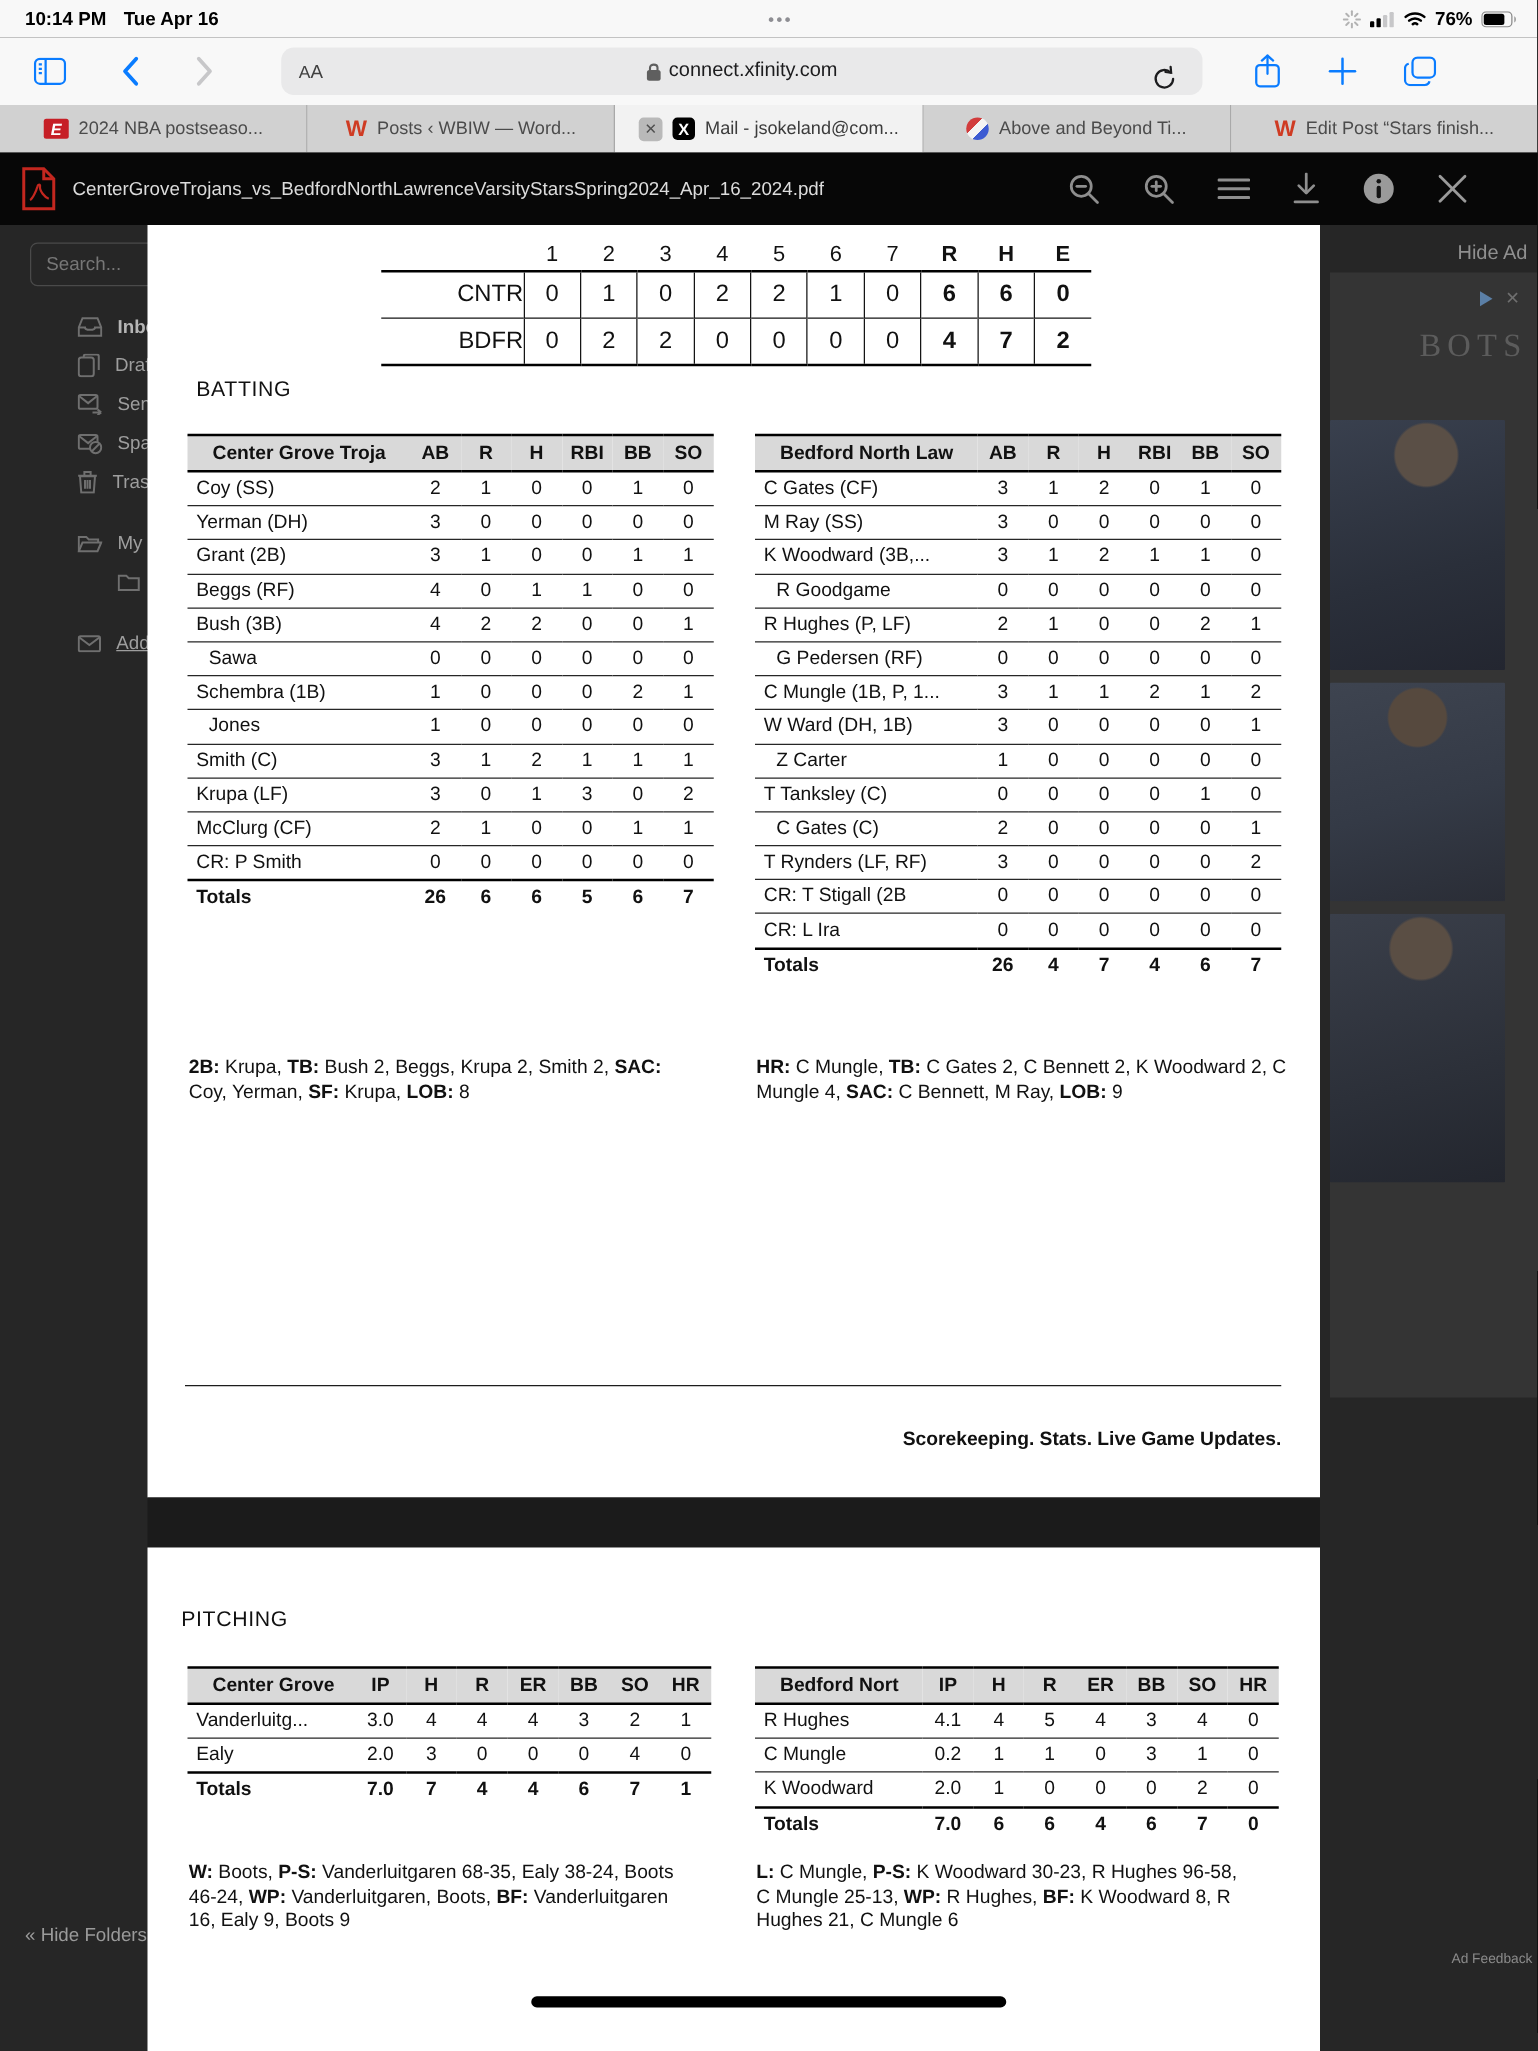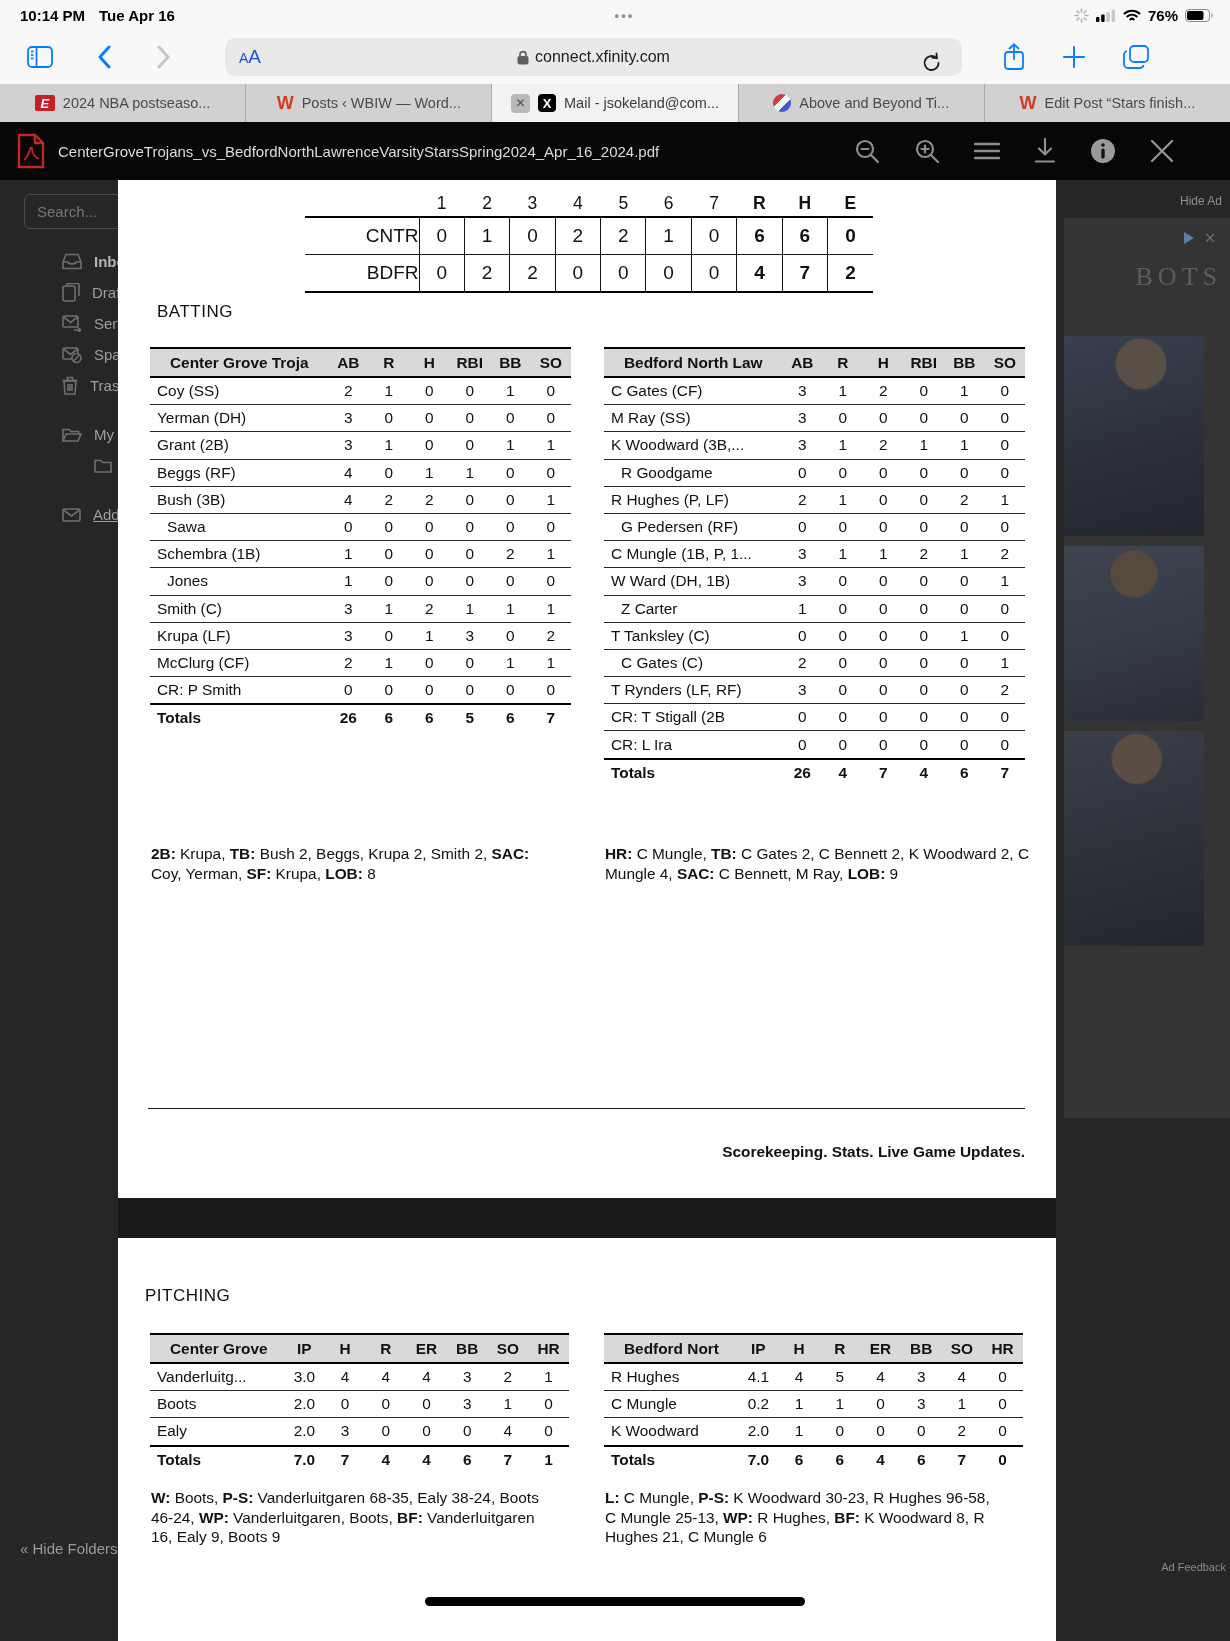--- a/index.html
+++ b/index.html
@@ -10,21 +10,21 @@
              display:flex;align-items:center;justify-content:space-between;font-size:15px;font-weight:600;color:#000;}
   .sb-left{padding-left:20px;display:flex;gap:14px;}
   .sb-center{color:#8e8e93;font-size:13px;letter-spacing:2px;}
   .sb-right{padding-right:16px;display:flex;align-items:center;gap:7px;}
   .sb-right svg{display:block;}
   
   .navbar{position:absolute;top:30px;left:0;width:100%;height:54px;background:#f8f8f8;}
   .nav-ico{position:absolute;top:9px;width:36px;height:36px;display:flex;align-items:center;justify-content:center;cursor:pointer;}
   .urlfield{position:absolute;left:225px;top:8px;width:737px;height:38px;background:#e9e9ea;border-radius:10px;
             display:flex;align-items:center;}
-  .aa{display:inline-block;font-size:19px;color:#1d4ed8;margin-left:14px;font-weight:400;}
+  .aa{display:inline-block;font-size:15px;color:#404040;margin-left:14px;font-weight:400;}
   .aa::first-letter{font-size:14px;}
   .urlcenter{position:absolute;left:0;right:0;display:flex;align-items:center;justify-content:center;gap:6px;
              font-size:16px;color:#1c1c1e;}
   .reload{position:absolute;right:12px;top:7px;}
   
   .tabbar{position:absolute;top:84px;left:0;width:100%;height:38px;background:#cfcfcf;display:flex;}
   .tab{flex:1 1 0;display:flex;align-items:center;justify-content:center;gap:8px;background:#d1d1d1;
        border-right:1px solid #a9a9a9;font-size:14.5px;color:#4b4b4b;white-space:nowrap;overflow:hidden;cursor:pointer;}
   .tab:last-child{border-right:none;}
   .tab.active{background:#f2f2f2;color:#3c3c3c;}
@@ -52,21 +52,21 @@
   .mnav{position:absolute;left:0;top:66px;width:300px;}
   .mrow{display:flex;align-items:center;gap:12px;height:31px;padding-left:50px;color:#9e9e9e;font-size:15px;cursor:pointer;}
   .mrow.bold{color:#b5b5b5;font-weight:700;}
   .mrow svg{flex:0 0 auto;opacity:.85;}
   .gaprow{height:18px;}
   .folders{position:relative;}
   .subrow{padding-left:82px;}
   .addrow{text-decoration:underline;}
   .hidefolders{position:absolute;left:8px;bottom:84px;color:#9a9a9a;font-size:15px;white-space:nowrap;cursor:pointer;}
   .bgright{position:absolute;right:0;top:0;width:174px;height:100%;overflow:hidden;}
-  .hidead{position:absolute;right:8px;top:14px;color:#8f8f8f;font-size:12px;cursor:pointer;}
+  .hidead{position:absolute;right:8px;top:14px;color:#8f8f8f;font-size:16px;cursor:pointer;}
   .adcard{position:absolute;left:8px;top:38px;width:166px;height:900px;background:#343434;}
   .adtop{position:absolute;right:14px;top:12px;display:flex;gap:10px;align-items:center;}
   .adchoices{width:0;height:0;border-top:6px solid transparent;border-bottom:6px solid transparent;border-left:10px solid #5b7fa6;}
   .adx{color:#6f6f6f;font-size:14px;cursor:pointer;}
   .adbrand{position:absolute;left:0;right:8px;top:44px;text-align:right;font-family:"Liberation Serif","DejaVu Serif",serif;
            font-size:26px;letter-spacing:5px;color:#5c5c5c;}
   .photo{position:absolute;left:0;width:140px;border-radius:1px;}
   .ph1{top:118px;height:200px;background:radial-gradient(circle at 55% 14%,#5a4f46 0 13%,transparent 14%),
        linear-gradient(165deg,#39404e 0%,#2a2f3a 60%,#232630 100%);}
   .ph2{top:328px;height:175px;background:radial-gradient(circle at 50% 16%,#56493e 0 14%,transparent 15%),
@@ -745,30 +745,20 @@
               <td class="name">Vanderluitg...</td>
               <td>3.0</td>
               <td>4</td>
               <td>4</td>
               <td>4</td>
               <td>3</td>
               <td>2</td>
               <td>1</td>
             </tr>
             <tr>
-              <td class="name">Boots</td>
-              <td>2.0</td>
-              <td>0</td>
-              <td>0</td>
-              <td>0</td>
-              <td>3</td>
-              <td>1</td>
-              <td>0</td>
-            </tr>
-            <tr>
               <td class="name">Ealy</td>
               <td>2.0</td>
               <td>3</td>
               <td>0</td>
               <td>0</td>
               <td>0</td>
               <td>4</td>
               <td>0</td>
             </tr>
             <tr class="total-row">

